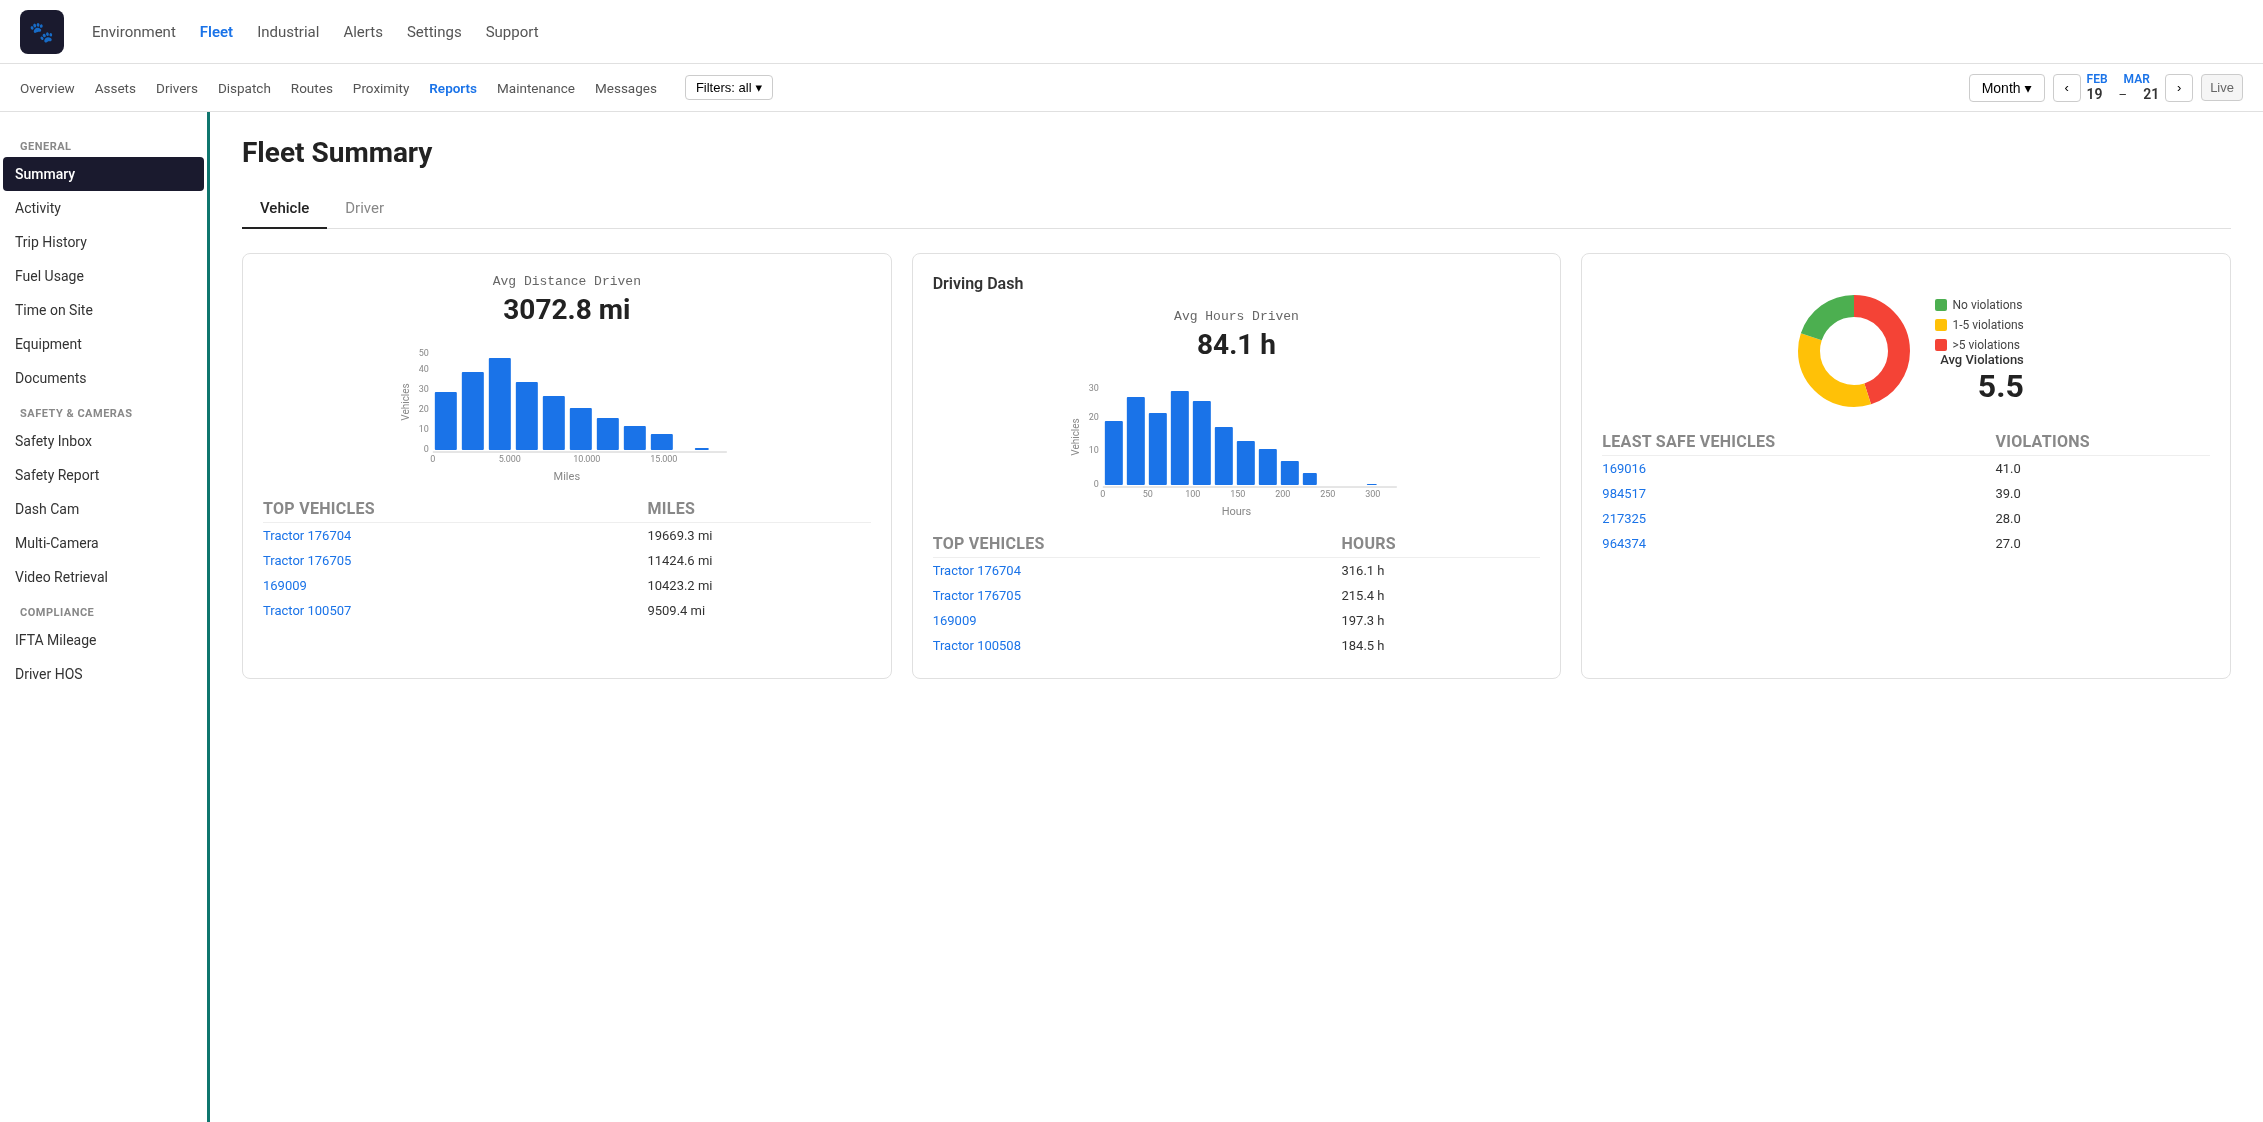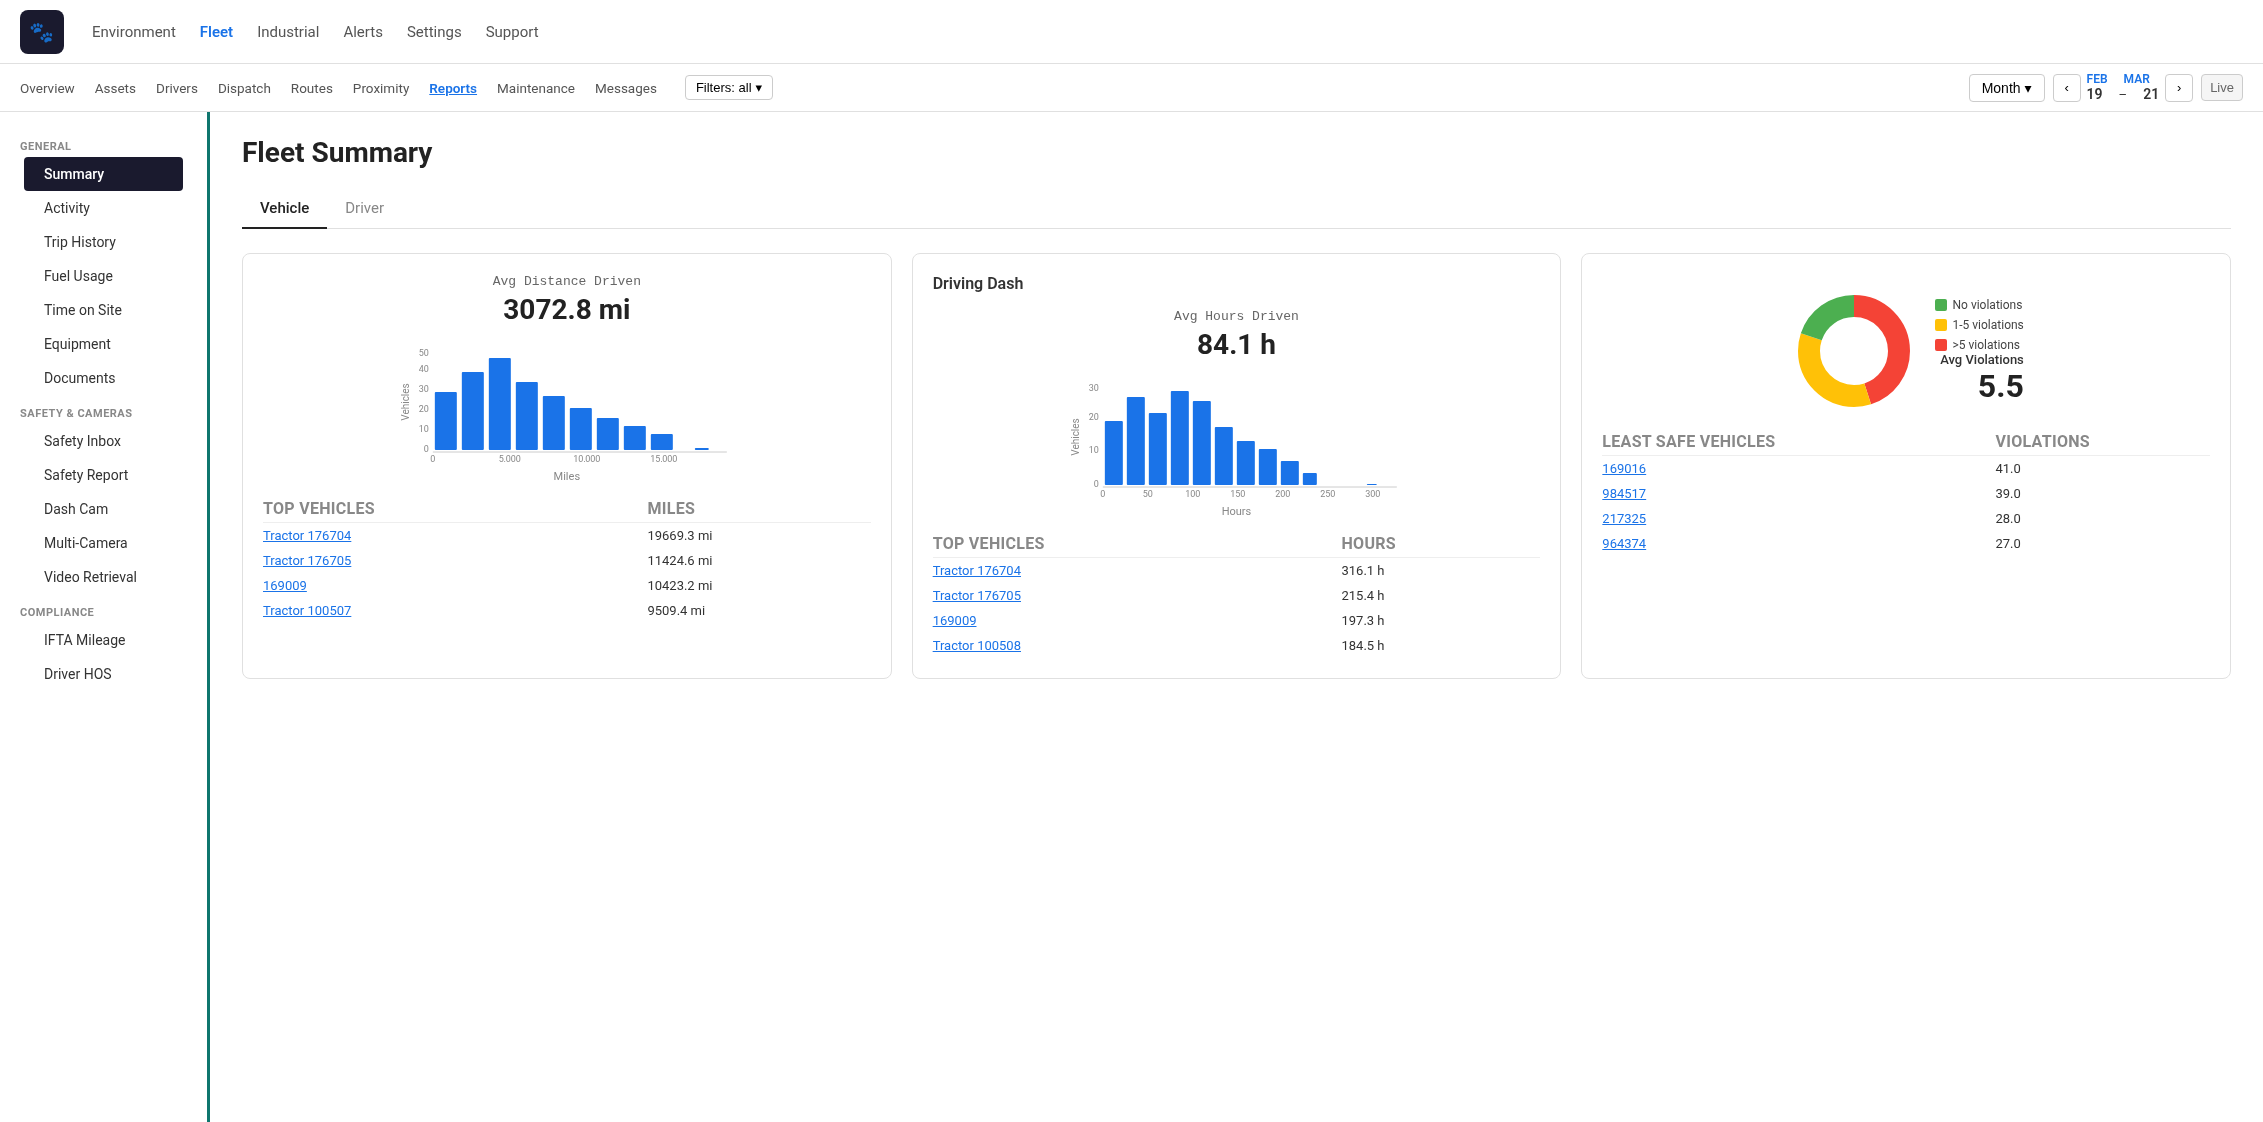--- a/index.html
+++ b/index.html
@@ -15,21 +15,21 @@
     .top-nav-links { display: flex; gap: 24px; align-items: center; }
     .top-nav-link { font-size: 15px; color: #555; text-decoration: none; cursor: pointer; }
     .top-nav-link.active { color: #1a73e8; font-weight: 600; }
 
     
     .sub-nav {
       display: flex; align-items: center; height: 48px;
       border-bottom: 1px solid #e0e0e0; padding: 0 20px; gap: 20px;
     }
     .sub-nav-link { font-size: 13.5px; color: #555; text-decoration: none; cursor: pointer; white-space: nowrap; }
-    .sub-nav-link.active { color: #1a73e8; font-weight: 600; text-decoration: underline; }
+    .sub-nav-link.active { color: #1a73e8; font-weight: 600; }
     .filter-btn {
       margin-left: 8px; border: 1px solid #ccc; background: #fff; border-radius: 4px;
       padding: 4px 10px; font-size: 13px; cursor: pointer; display: flex; align-items: center; gap: 4px;
     }
     .sub-nav-right { margin-left: auto; display: flex; align-items: center; gap: 8px; }
     .month-select {
       border: 1px solid #ccc; border-radius: 4px; padding: 5px 12px; font-size: 14px;
       cursor: pointer; display: flex; align-items: center; gap: 4px; background: #fff;
     }
     .date-nav { display: flex; align-items: center; gap: 6px; }
@@ -45,22 +45,22 @@
     .date-range .date-dash { align-self: center; }
     .live-btn { border: 1px solid #ccc; background: #f5f5f5; border-radius: 4px; padding: 5px 8px; font-size: 13px; cursor: pointer; color: #666; }
 
     
     .main-layout { display: flex; height: calc(100vh - 112px); overflow: hidden; }
 
     
     .sidebar { width: 210px; flex-shrink: 0; border-right: 3px solid #0f766e; overflow-y: auto; padding: 16px 0; }
     .sidebar-section-label { font-size: 11px; font-weight: 700; color: #888; padding: 12px 20px 4px; letter-spacing: 0.5px; text-transform: uppercase; }
     .sidebar-item {
-      display: flex; align-items: center; padding: 9px 20px;
-      font-size: 14px; color: #333; cursor: pointer; border-radius: 4px; margin: 0 24px;
+      display: flex; align-items: center; padding: 9px 12px;
+      font-size: 14px; color: #333; cursor: pointer; border-radius: 4px; margin: 0 3px;
     }
     .sidebar-item.active { background: #1a1a2e; color: #fff; border-radius: 4px; font-weight: 500; }
 
     
     .content { flex: 1; overflow-y: auto; padding: 24px 32px; }
     .page-title { font-size: 28px; font-weight: 700; color: #222; margin-bottom: 20px; }
 
     
     .tabs { display: flex; border-bottom: 1px solid #e0e0e0; margin-bottom: 24px; gap: 0; }
     .tab {
@@ -80,21 +80,21 @@
 
     
     .bar-chart-wrap { position: relative; height: 120px; margin-bottom: 8px; }
     .bar-chart-svg { width: 100%; height: 100%; }
     .chart-bottom-label { text-align: center; font-size: 11px; color: #888; margin-top: 2px; }
 
     
     .card-table { width: 100%; border-collapse: collapse; margin-top: 12px; }
     .card-table th { font-size: 16px; font-weight: 700; color: #888; text-align: left; padding: 4px 0; border-bottom: 1px solid #eee; text-transform: uppercase; letter-spacing: 0.3px; }
     .card-table td { font-size: 13px; padding: 5px 0; color: #333; }
-    .card-table td a, .card-table td .link { color: #1a73e8; text-decoration: underline; cursor: pointer; margin-top: 37px; }
+    .card-table td a, .card-table td .link { color: #1a73e8; cursor: pointer; margin-top: 37px; }
 
     
     .donut-wrap { display: flex; align-items: center; gap: 16px; justify-content: center; margin: 12px 0; }
     .donut-svg { width: 130px; height: 130px; flex-shrink: 0; }
     .legend { display: flex; flex-direction: column; gap: 6px; }
     .legend-item { display: flex; align-items: center; gap: 6px; font-size: 12px; color: #444; }
     .legend-dot { width: 12px; height: 12px; border-radius: 2px; flex-shrink: 0; }
     .avg-violations { text-align: right; }
     .avg-violations-label { font-size: 13px; color: #333; font-weight: 500; }
     .avg-violations-value { font-size: 32px; font-weight: 700; color: #222; }

